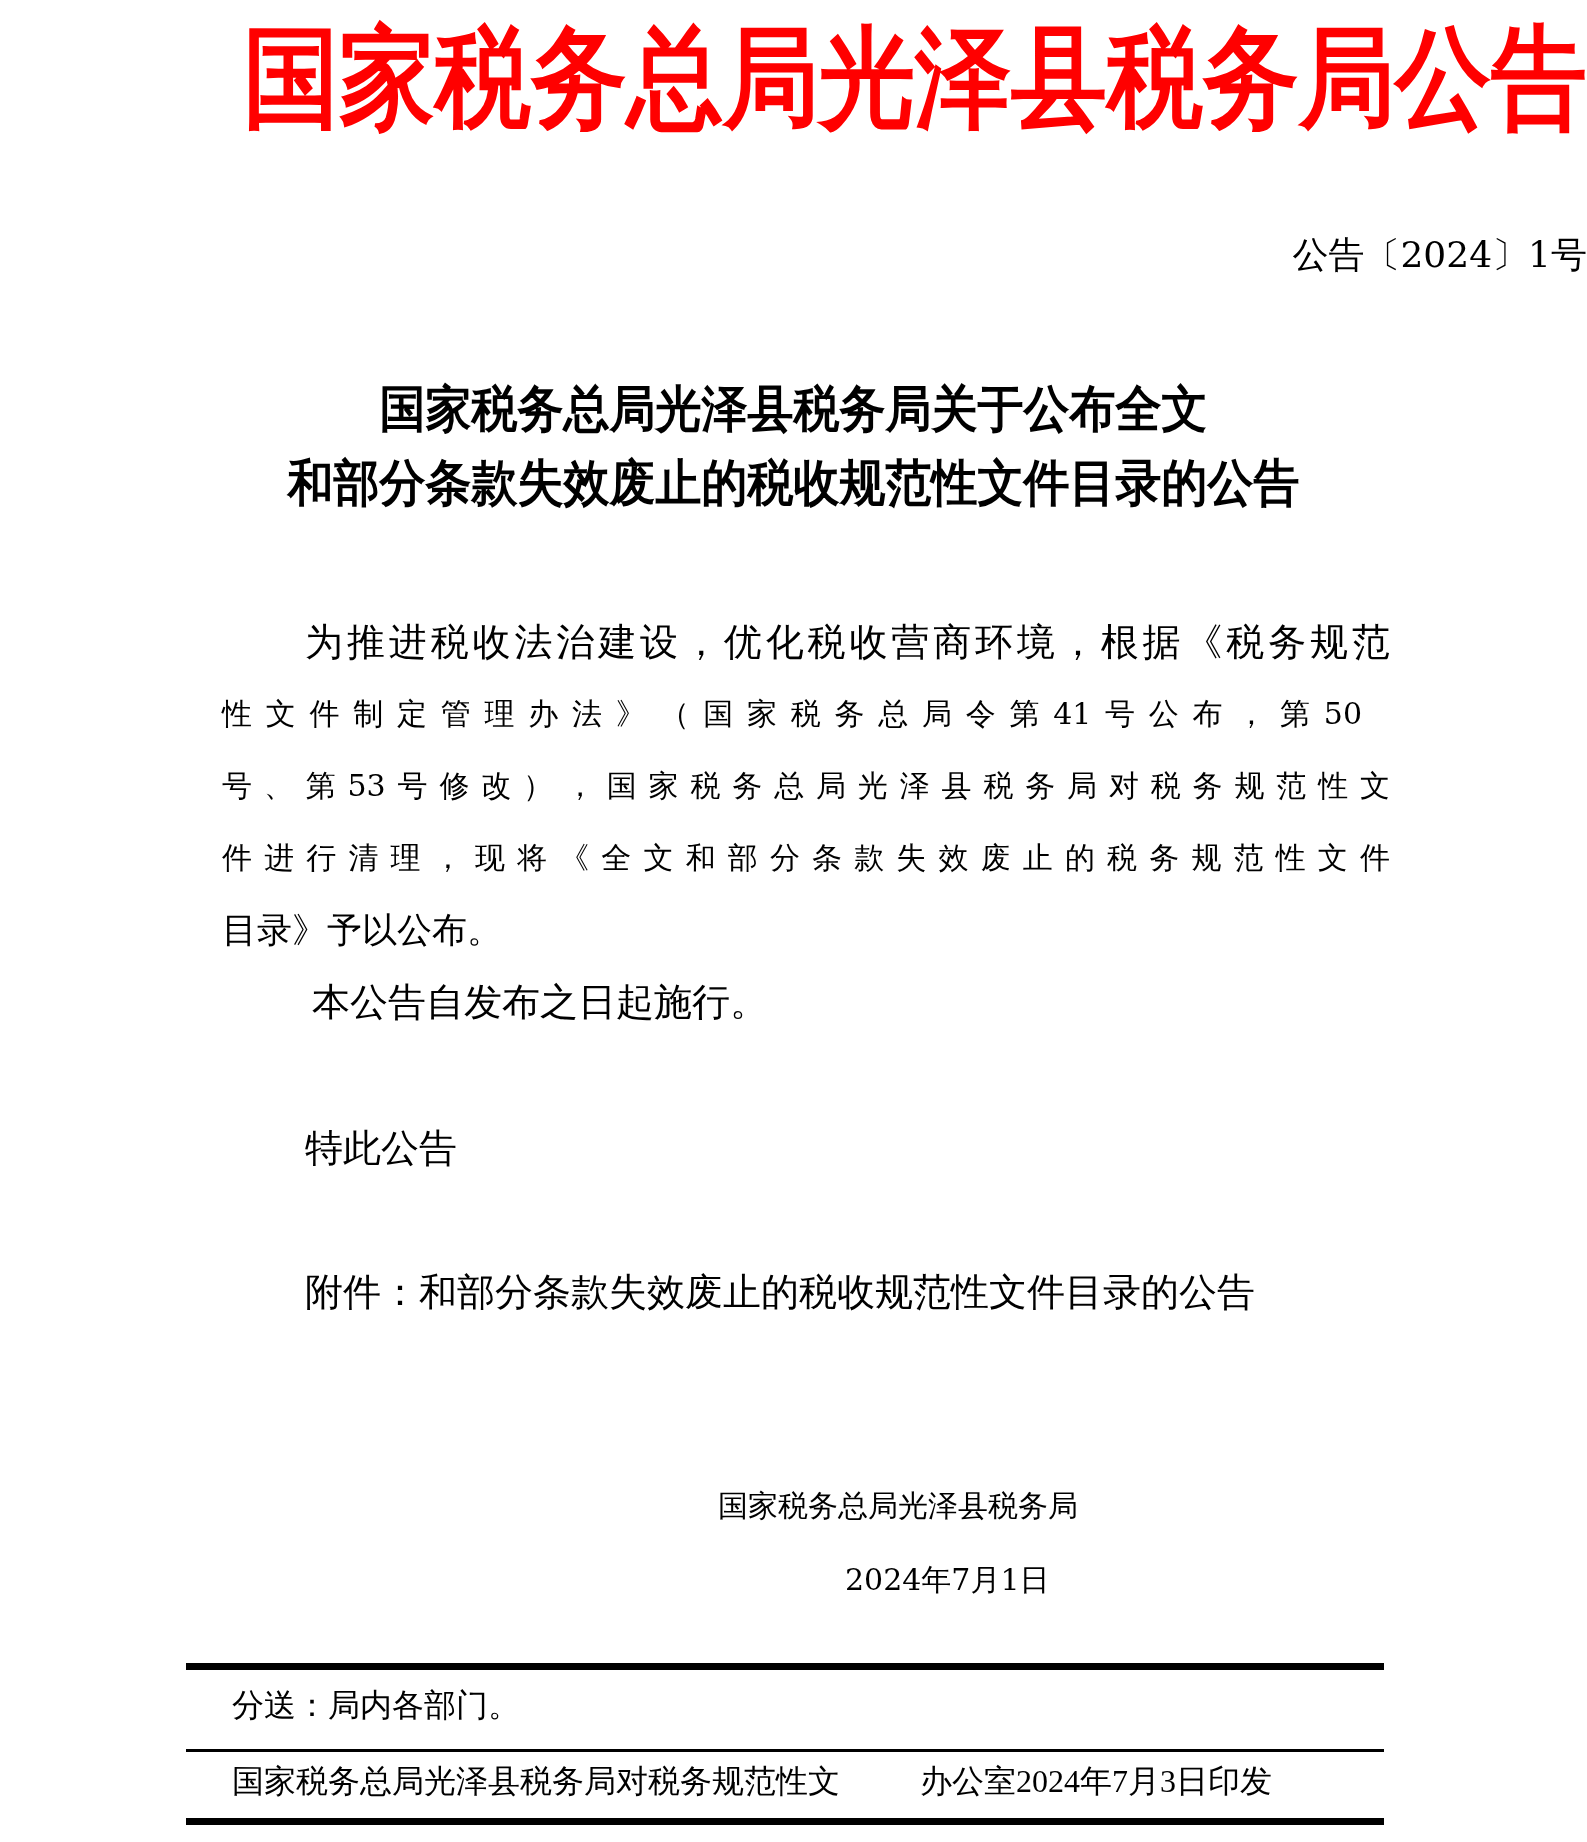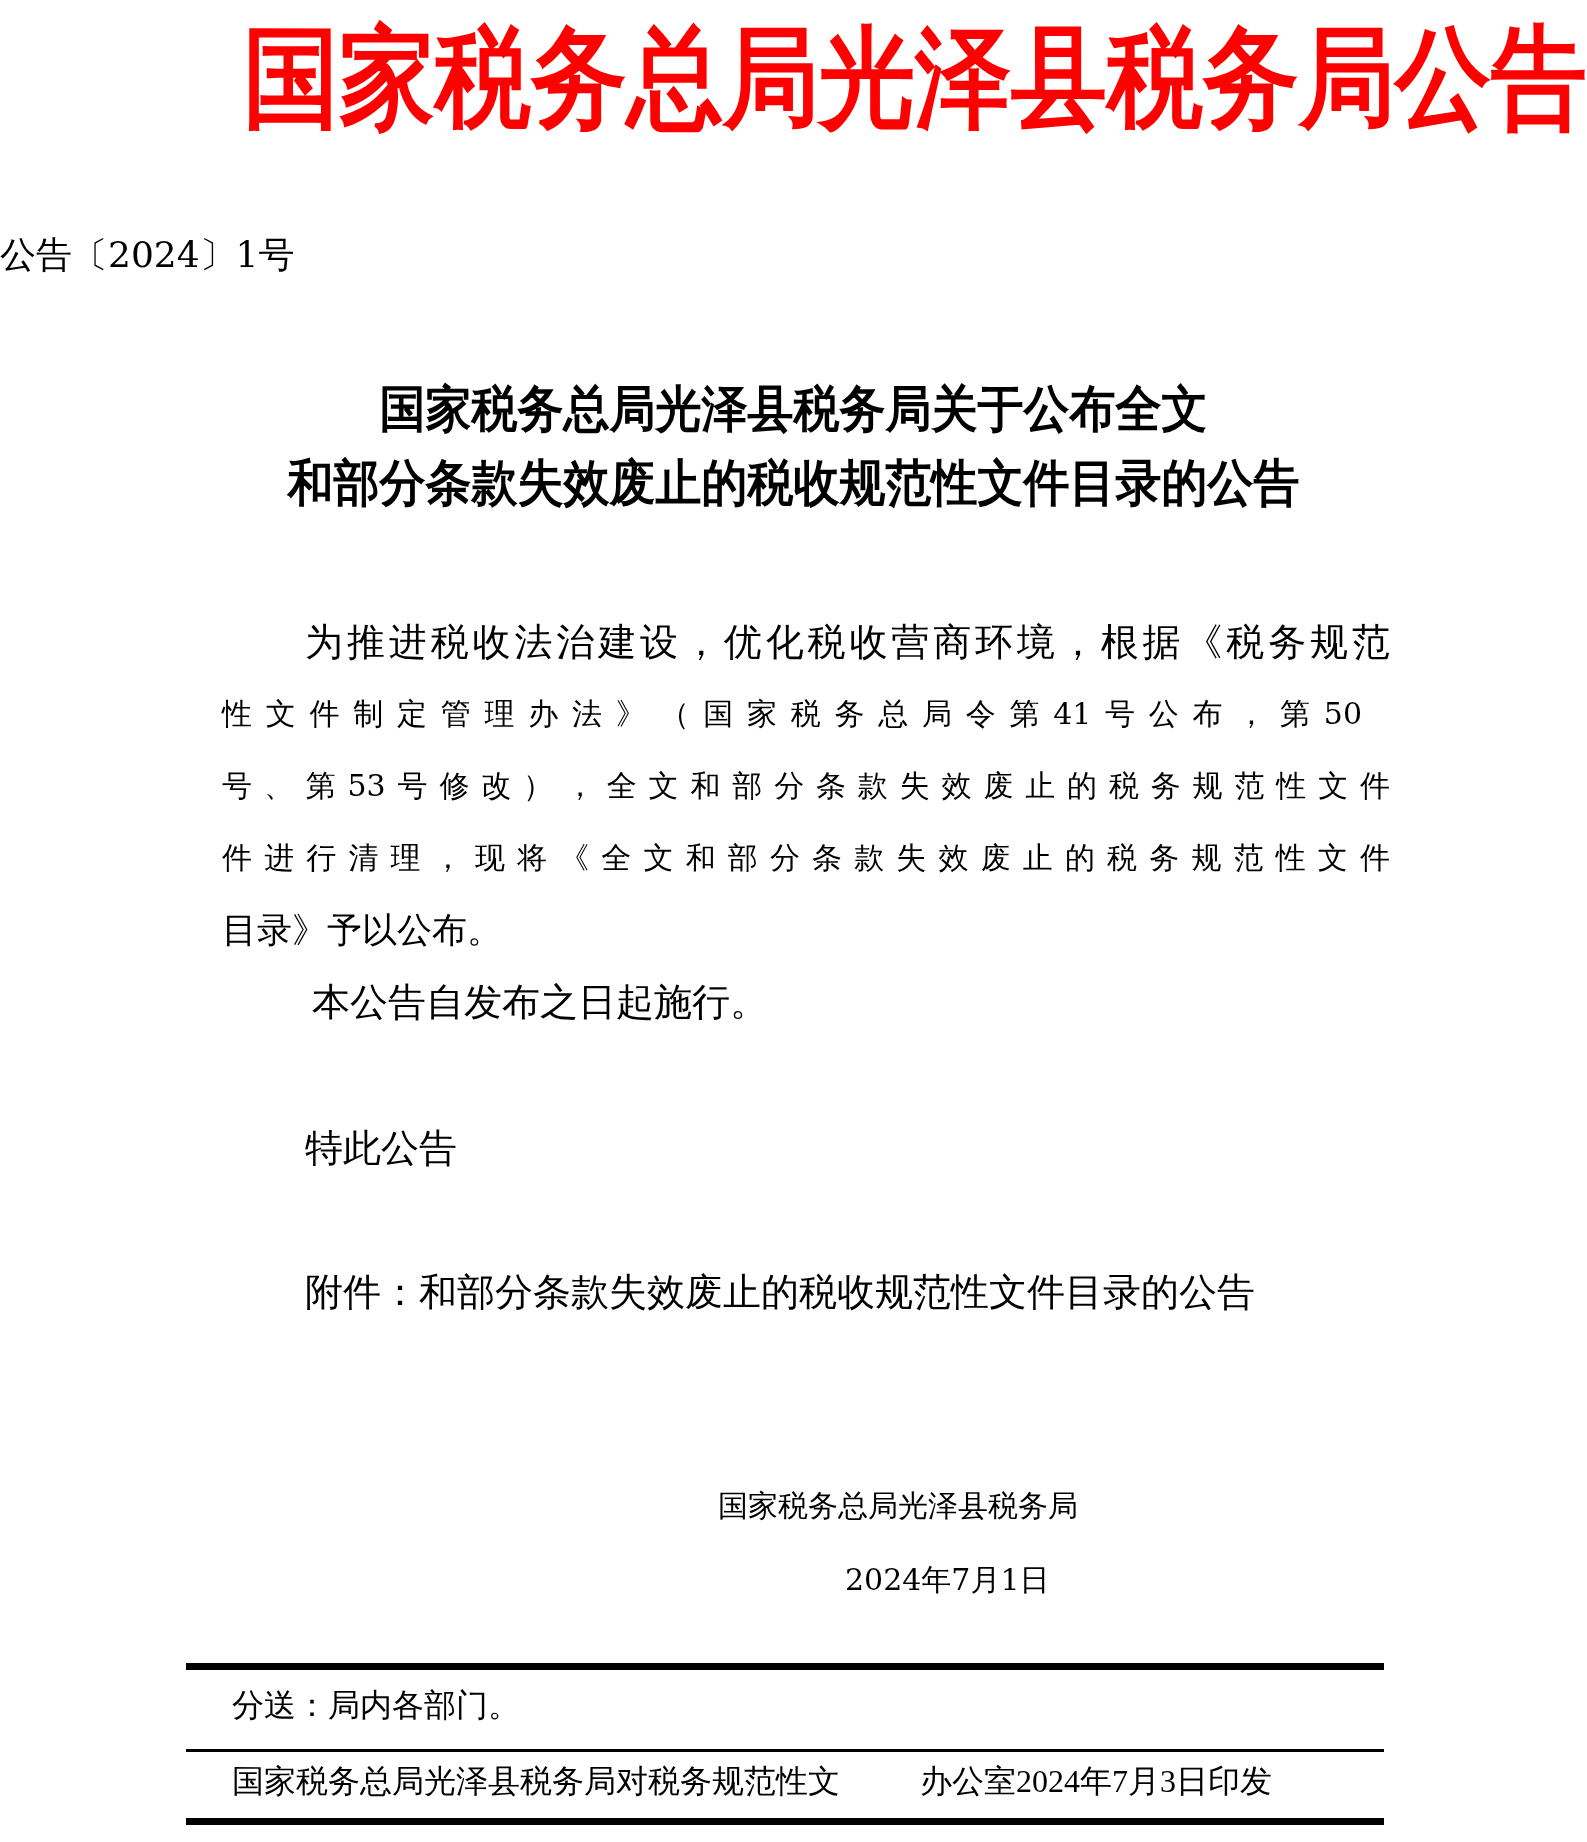--- a/index.html
+++ b/index.html
@@ -3,21 +3,21 @@
 <meta charset="utf-8">
 <style>
   html, body { margin:0; padding:0; background:#ffffff; }
   body { width:1587px; height:1842px; position:relative; overflow:hidden;
          font-family:"DejaVu Serif","Liberation Serif",serif; color:#000; }
   .abs { position:absolute; white-space:nowrap; }
   .masthead { left:243px; top:14px; width:1140px; height:112px; color:#ff0000;
               font-size:96px; font-weight:bold; line-height:112px; text-align:justify;
               text-align-last:justify; transform:scaleY(1.15); transform-origin:top left;
               letter-spacing:0; }
-  .docno { left:0; width:1587px; top:232px; text-align:left; font-size:36px; line-height:46px; }
+  .docno { left:0; width:1587px; top:232px; text-align:right; font-size:36px; line-height:46px; }
   .title { left:0; width:1587px; text-align:center; font-size:50px; font-weight:bold; line-height:62px;
            transform:scaleX(0.92); transform-origin:center; }
   .t1 { top:378px; }
   .t2 { top:452px; }
   .body-line { left:222px; width:1168px; font-size:30px; line-height:48px;
                text-align:justify; text-align-last:justify; }
   .body-last { left:222px; font-size:35px; line-height:48px; }
   .indent-line { left:305px; font-size:38px; line-height:48px; }
   .sig { font-size:30px; line-height:48px; }
   .rule { position:absolute; left:186px; width:1198px; background:#000; }
@@ -29,21 +29,21 @@
 <div class="abs masthead">国家税务总局光泽县税务局公告</div>
 
 <div class="abs docno">公告〔2024〕1号</div>
 
 <div class="abs title t1">国家税务总局光泽县税务局关于公布全文</div>
 <div class="abs title t2">和部分条款失效废止的税收规范性文件目录的公告</div>
 
 <div>
   <div class="abs indent-line" style="top:618px; width:1085px; text-align:justify; text-align-last:justify;">为推进税收法治建设，优化税收营商环境，根据《税务规范</div>
   <div class="abs body-line" style="top:690px; width:1140px;">性文件制定管理办法》（国家税务总局令第41号公布，第50</div>
-  <div class="abs body-line" style="top:762px;">号、第53号修改），全文和部分条款失效废止的税务规范性文件</div>
+  <div class="abs body-line" style="top:762px;">号、第53号修改），国家税务总局光泽县税务局对税务规范性文</div>
   <div class="abs body-line" style="top:834px;">件进行清理，现将《全文和部分条款失效废止的税务规范性文件</div>
   <div class="abs body-last" style="top:906px;">目录》予以公布。</div>
 </div>
 
 <div class="abs indent-line" style="top:978px; left:312px;">本公告自发布之日起施行。</div>
 
 <div class="abs indent-line" style="top:1124px;">特此公告</div>
 
 <div class="abs indent-line" style="top:1268px;">附件：和部分条款失效废止的税收规范性文件目录的公告</div>
 

